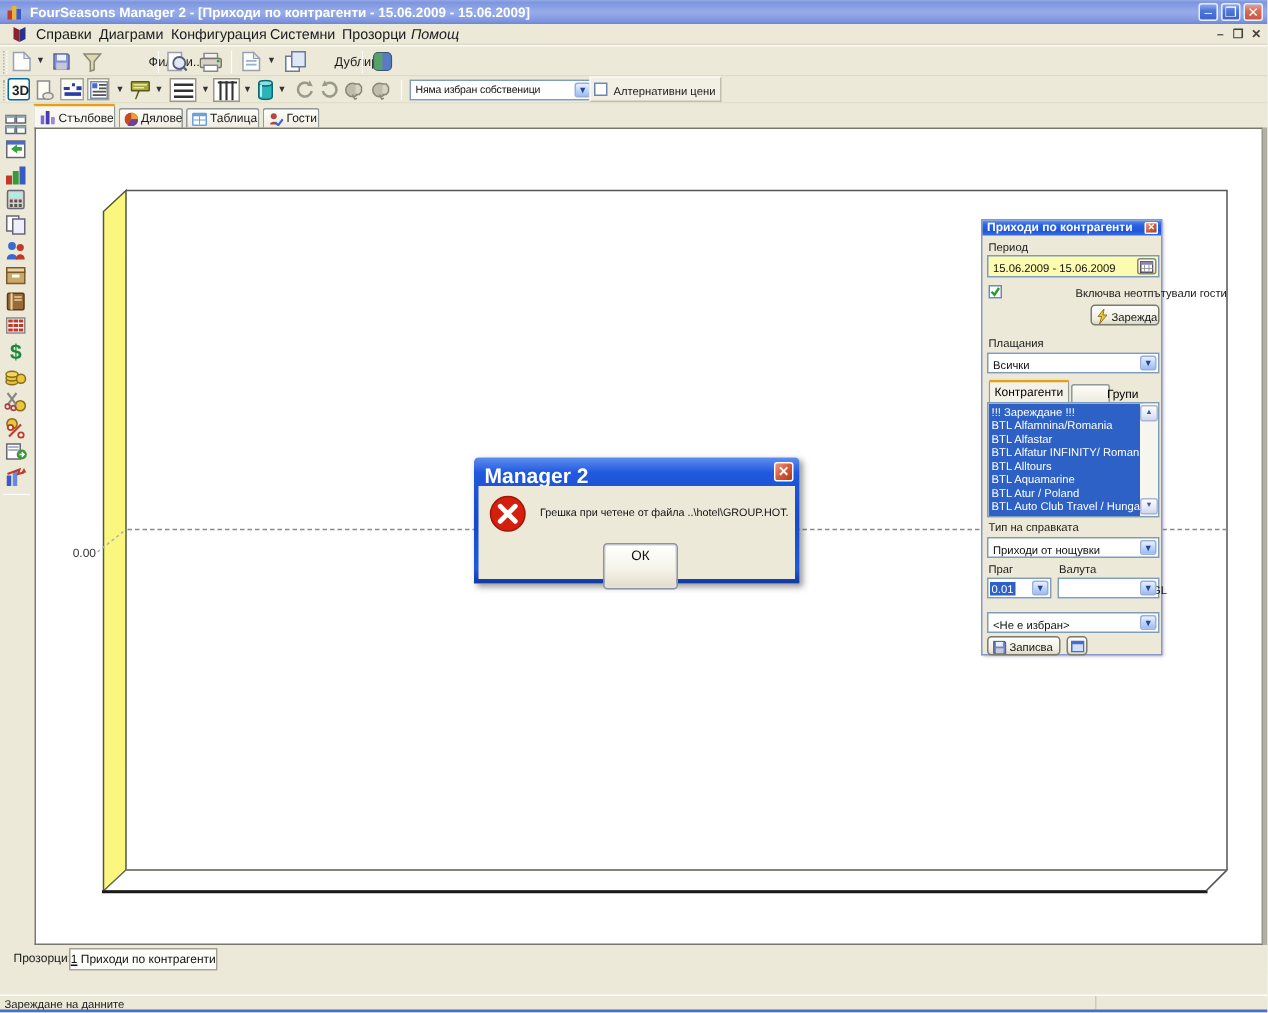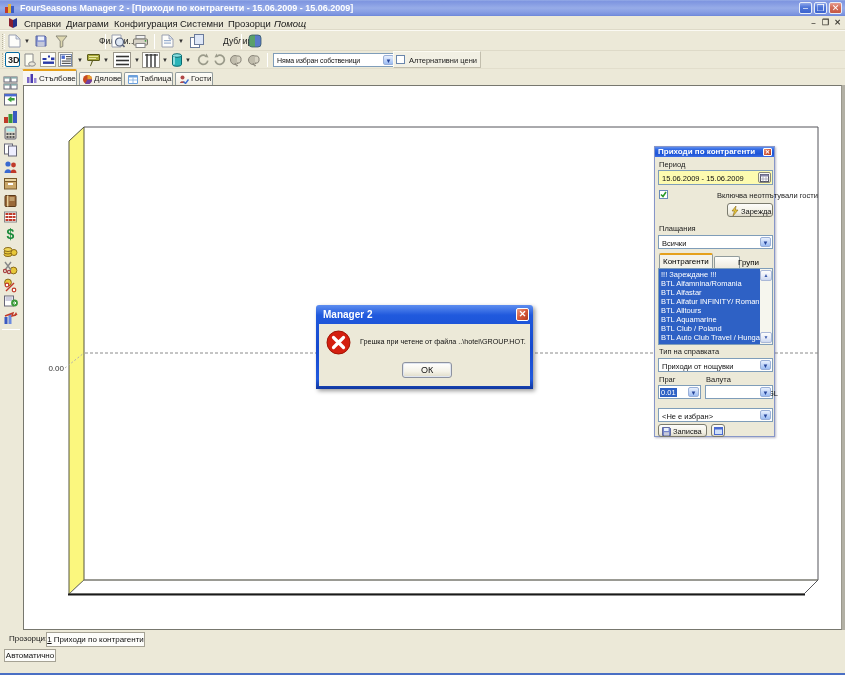--- a/index.html
+++ b/index.html
@@ -47,21 +47,21 @@
 .pfield{position:absolute;background:#fff;border:1px solid #7f9db9;font-size:7.5px;color:#111;}
 .combo-arrow{position:absolute;right:1px;top:1px;bottom:1px;width:11px;background:linear-gradient(180deg,#e8f0fd,#c2d6f8 50%,#9cbcf2);border:1px solid #9ab0d8;border-radius:2px;color:#25459a;font-size:6px;line-height:11px;text-align:center;}
 .lrow{left:2px;font-size:7.5px;color:#fff;white-space:nowrap;}
 .sbtn{left:0;width:12px;height:11px;background:linear-gradient(180deg,#fdfdfb,#e8ecf8 55%,#ccd8f0);border:1px solid #aab8d8;border-radius:2px;font-size:5px;color:#3a5aaa;text-align:center;line-height:9px;}
 .xpbtn{position:absolute;background:linear-gradient(180deg,#fdfdfb,#f1efe2 70%,#dcd8c8);border:1px solid #7b7b6e;border-radius:3px;font-size:7.5px;color:#111;text-align:center;}
 
 
 #dialog{left:316px;top:305px;width:217px;height:84px;border-radius:3px 3px 0 0;
 background:linear-gradient(180deg,#5e8ef0 0%,#2059dd 12%,#1549ce 50%,#2059dd 88%,#11379f 100%);
 box-shadow:2px 2px 4px rgba(0,0,0,.4);}
-#dialog .dtitle{position:absolute;left:7px;top:4px;font-size:10px;font-weight:bold;color:#fff;}
+#dialog .dtitle{position:absolute;left:7px;top:4px;font-size:14px;font-weight:bold;color:#fff;}
 #dbody{position:absolute;left:3px;top:19px;width:211px;height:62px;background:#ece9d8;}
 
 
 #winrow{left:0;top:630px;width:845px;height:19px;background:#ece9d8;}
 #autorow{left:0;top:649px;width:845px;height:14px;background:#ece9d8;}
 #statusbar{left:0;top:663px;width:845px;height:10px;background:#ece9d8;border-top:1px solid #fff;}
 #bottomblue{left:0;top:673px;width:845px;height:2px;background:#4a6fc4;}
 </style>
 </head>
 <body>
@@ -470,21 +470,21 @@
     </div>
 
     <div class="abs" style="left:3px;top:121px;width:115px;height:77px;background:#fff;border:1px solid #7f9db9;overflow:hidden;">
       <div class="abs" style="left:0;top:0;width:103px;height:76px;background:#2e61c5;"></div>
       <div class="abs lrow" style="top:1px;">!!! Зареждане !!!</div>
       <div class="abs lrow" style="top:10px;">BTL Alfamnina/Romania</div>
       <div class="abs lrow" style="top:19px;">BTL Alfastar</div>
       <div class="abs lrow" style="top:28px;">BTL Alfatur INFINITY/ Romani</div>
       <div class="abs lrow" style="top:37px;">BTL Alltours</div>
       <div class="abs lrow" style="top:46px;">BTL Aquamarine</div>
-      <div class="abs lrow" style="top:55px;">BTL Club / Poland</div>
+      <div class="abs lrow" style="top:55px;">BTL Atur / Poland</div>
       <div class="abs lrow" style="top:64px;">BTL Auto Club Travel / Hunga</div>
 
       <div class="abs" style="right:0;top:0;width:12px;height:75px;background:#f6f6ee;">
         <div class="abs sbtn" style="top:1px;">▲</div>
         <div class="abs sbtn" style="bottom:1px;">▼</div>
       </div>
     </div>
     <div class="plabel" style="left:4px;top:200px;">Тип на справката</div>
     <div class="pfield" style="left:3px;top:211px;width:115px;height:14px;">
       <span style="position:absolute;left:3px;top:3px;">Приходи от нощувки</span>
@@ -523,25 +523,26 @@
   <div class="abs" id="dialog">
     <div class="dtitle">Manager 2</div>
     <div class="abs" style="left:200px;top:3px;width:13px;height:13px;border-radius:2px;border:1px solid #fff;background:linear-gradient(135deg,#e89a80,#d6593a 50%,#b03a20);color:#fff;font-size:9px;line-height:11px;text-align:center;font-weight:bold;">✕</div>
     <div id="dbody">
       <svg class="abs" style="left:7px;top:6px;" width="25" height="25" viewBox="0 0 25 25">
         <circle cx="12.5" cy="12.5" r="11.5" fill="#d41f0f"></circle>
         <circle cx="12.5" cy="12.5" r="11.5" fill="none" stroke="#a01505" stroke-width="1"></circle>
         <path d="M7.5 7.5 L17.5 17.5 M17.5 7.5 L7.5 17.5" stroke="#fff" stroke-width="3.2" stroke-linecap="round"></path>
       </svg>
       <div class="abs" style="left:41px;top:13px;font-size:7.2px;color:#111;white-space:nowrap;">Грешка при четене от файла ..\hotel\GROUP.HOT.</div>
-      <div class="abs" style="left:83px;top:38px;width:50px;height:16px;background:linear-gradient(180deg,#fff,#f4f2e8 60%,#e0dcc8);border:1px solid #8d92a0;border-radius:3px;box-shadow:inset 0 0 0 1px #dfe5f0;font-size:9px;color:#111;text-align:center;line-height:14px;">ОК</div>
+      <div class="abs" style="left:83px;top:38px;width:50px;height:31px;background:linear-gradient(180deg,#fff,#f4f2e8 60%,#e0dcc8);border:1px solid #8d92a0;border-radius:3px;box-shadow:inset 0 0 0 1px #dfe5f0;font-size:9px;color:#111;text-align:center;line-height:14px;">ОК</div>
     </div>
   </div>
 
   <div class="abs" id="winrow">
     <div class="abs" style="left:9px;top:4px;font-size:8px;color:#1a1a1a;">Прозорци:</div>
     <div class="abs" style="left:46px;top:2px;width:99px;height:15px;background:#fdfdfa;border:1px solid #a5a294;font-size:8px;color:#111;text-align:center;line-height:13px;"><span style="text-decoration:underline">1</span> Приходи по контрагенти</div>
   </div>
-  <div class="abs" id="autorow">
-    <div class="abs" style="left:4px;top:0px;width:52px;height:13px;background:#fdfdfa;border:1px solid #a5a294;font-size:8px;color:#111;text-align:center;line-height:11px;">Автоматично</div>
+  <div class="abs" id="statusbar">
+    <div class="abs" style="left:3px;top:1px;font-size:7.5px;color:#1a1a1a;">Зареждане на данните</div>
+    <div class="abs" style="left:730px;top:0px;width:1px;height:10px;background:#cfcbb8;"></div>
   </div>
   <div class="abs" id="bottomblue"></div>
 </div>
 
 </body></html>

